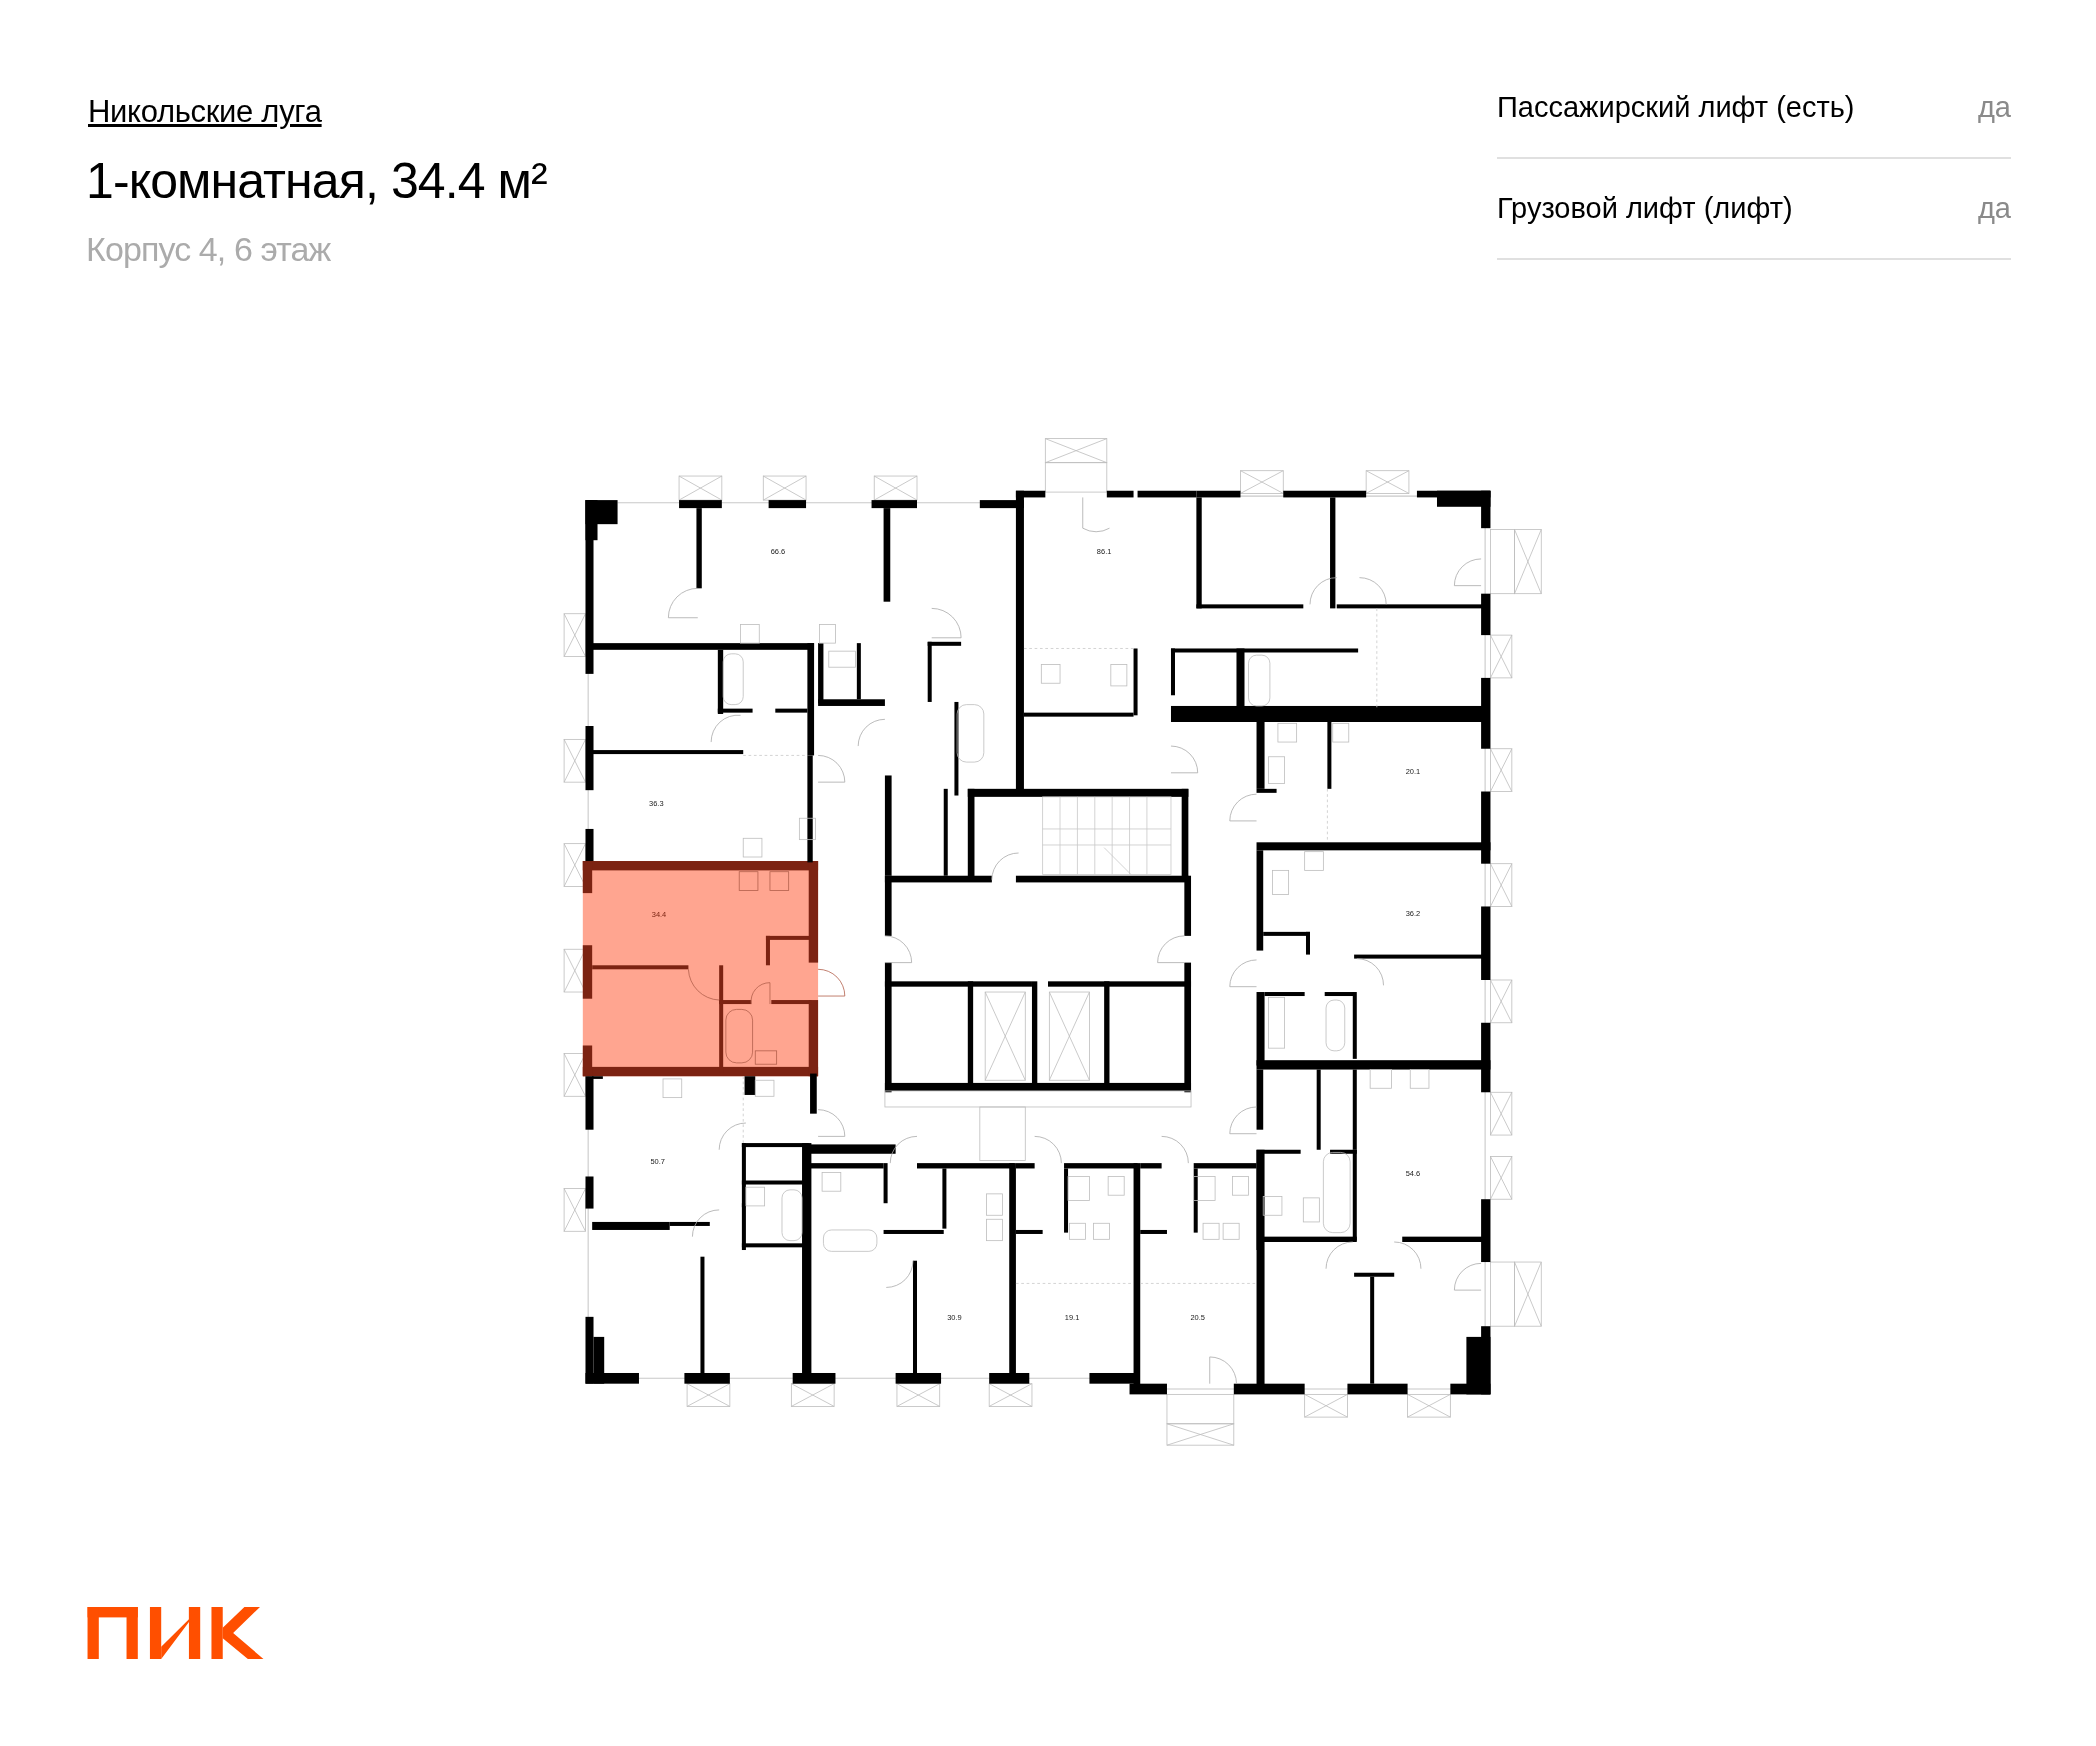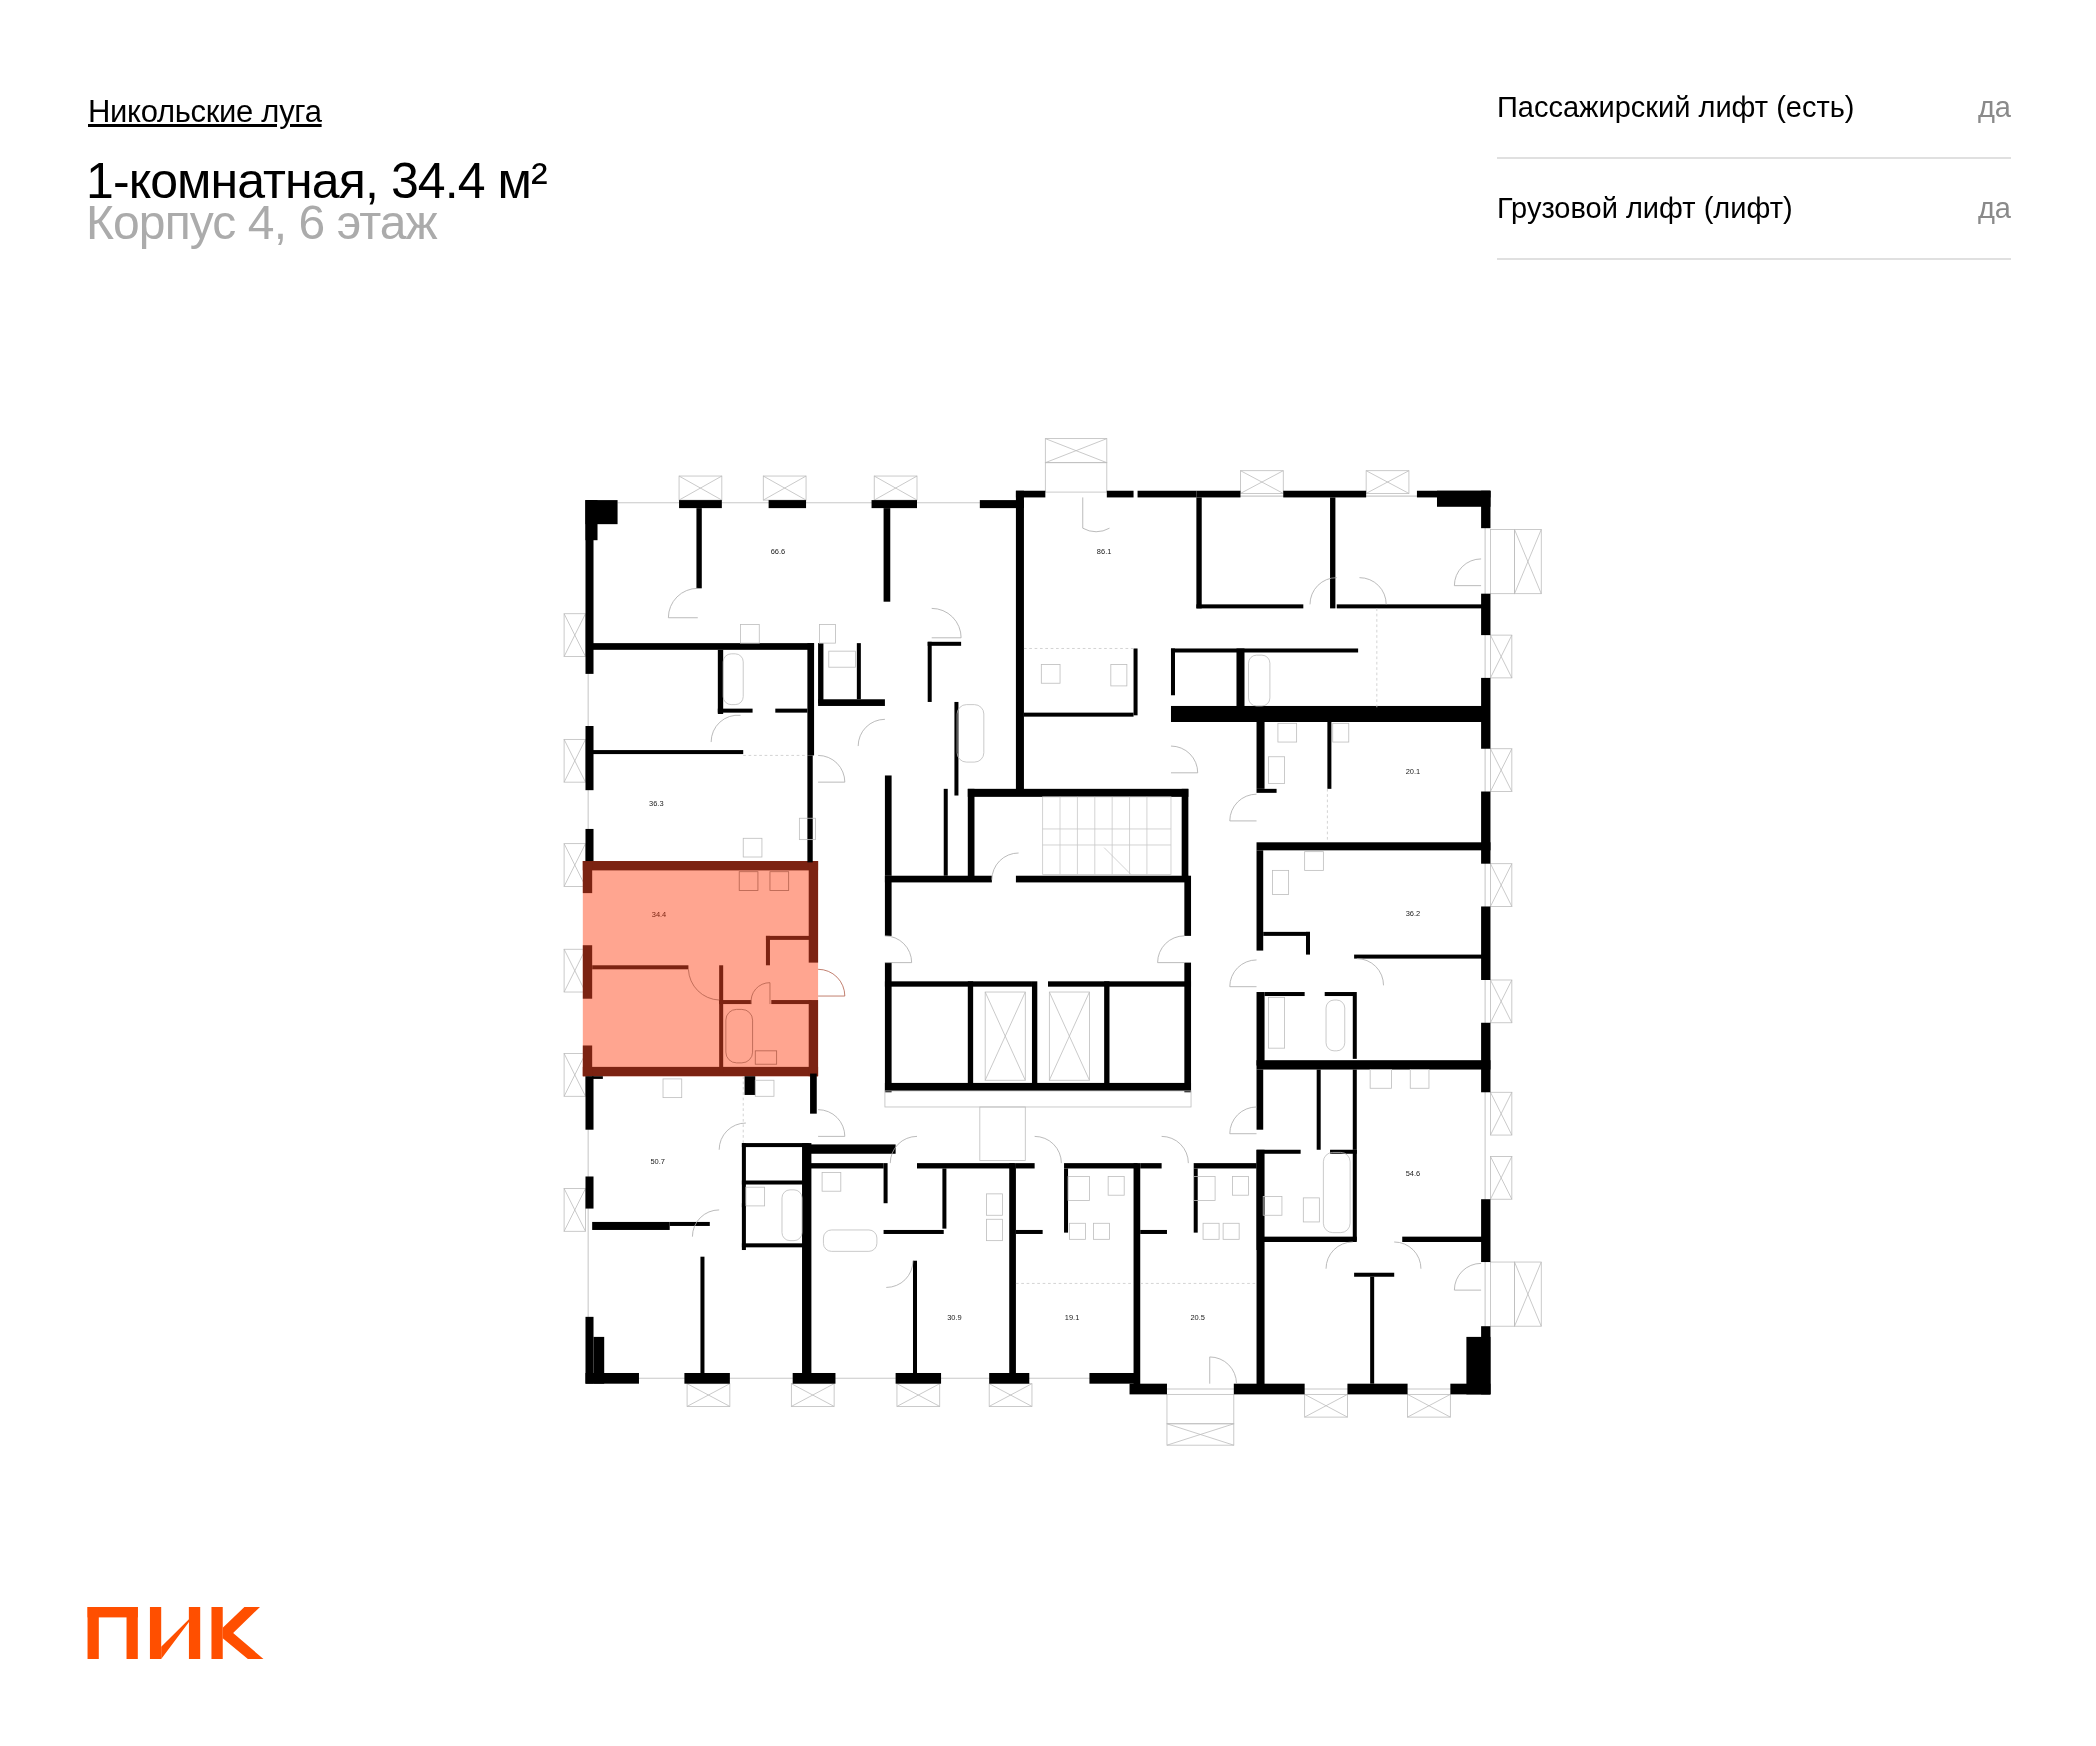--- a/index.html
+++ b/index.html
@@ -1,20 +1,20 @@
 <!DOCTYPE html>
 <html style="font-size:14px"><head>
 <meta charset="utf-8">
 <style>
   html, body { margin:0; padding:0; background:#ffffff; }
   body { width:2096px; height:1747px; position:relative; overflow:hidden;
          font-family:"Liberation Sans", "DejaVu Sans", sans-serif; color:#000; }
   .project { position:absolute; left:88px; top:93px; font-size:31px; line-height:37px; font-weight:400; letter-spacing:-0.3px;text-decoration:underline; }
   .title { position:absolute; left:86px; top:152px; font-size:50px; line-height:58px; font-weight:400; letter-spacing:-0.9px; }
-  .subtitle { position:absolute; left:86px; top:194px; font-size:48px; line-height:58px; color:#ababab; letter-spacing:-0.9px; }
+  .subtitle { position:absolute; left:86px; top:220px; font-size:34px; line-height:58px; color:#ababab; letter-spacing:-0.9px; }
   .specs { position:absolute; left:1497px; top:58px; width:514px; }
   .spec-row { display:flex; justify-content:space-between; align-items:center; height:101px; border-bottom:2.6px solid #e0e0e0; box-sizing:border-box; font-size:29px; }
   .spec-row .label { color:#000; }
   .spec-row .value { color:#8a8a8a;text-align:center; }
   .logo { position:absolute; left:87px; top:1607px; width:177px; height:52px; }
   .plan { position:absolute; left:0; top:0; width:2096px; height:1747px; }
   .room-label { font-family:"Liberation Sans", sans-serif; font-size:5.6px; fill:#222; text-anchor:middle; }
   .room-label.hl { fill:#7a2412; }
 </style>
 </head>

